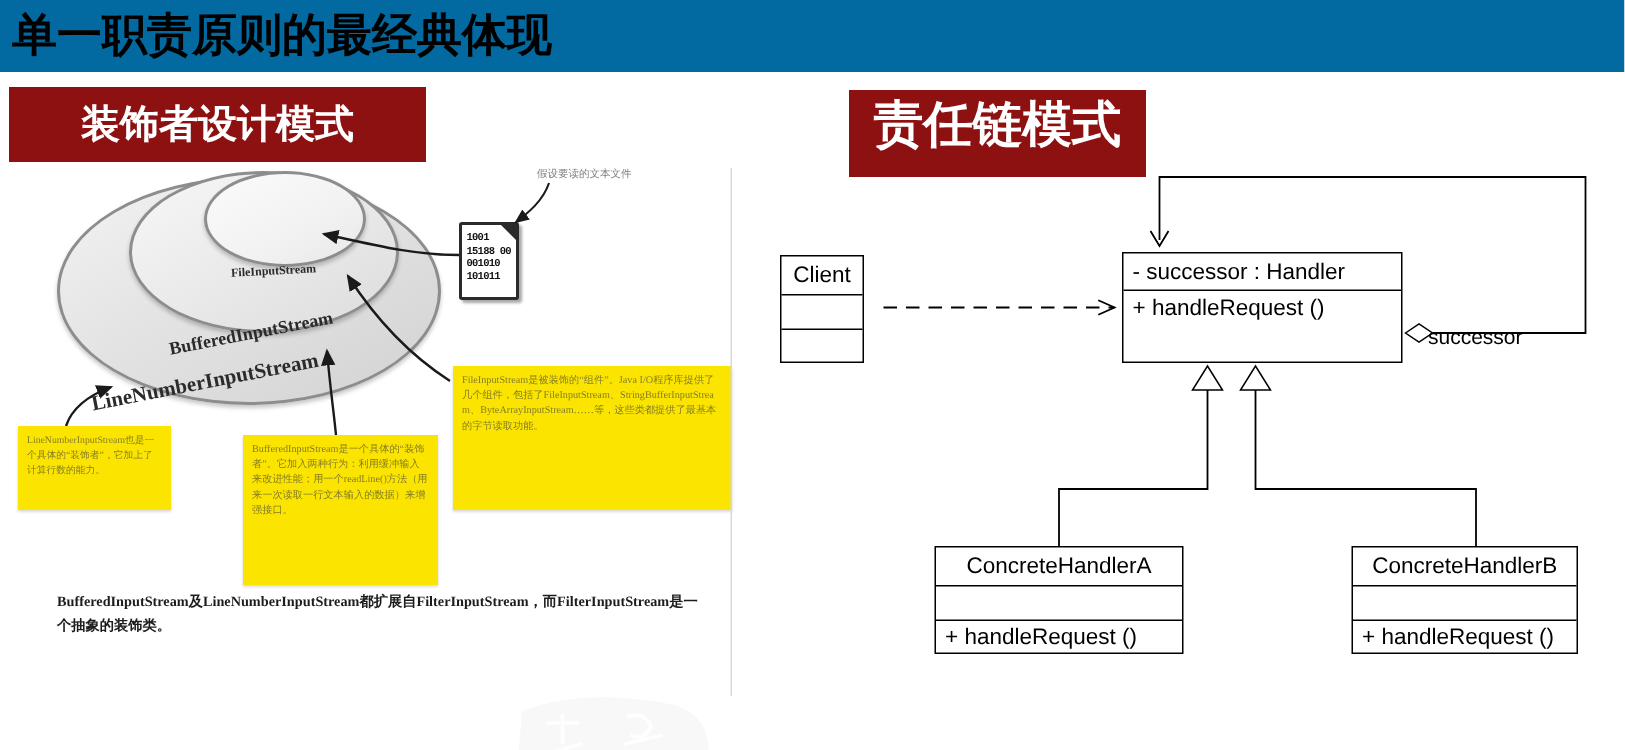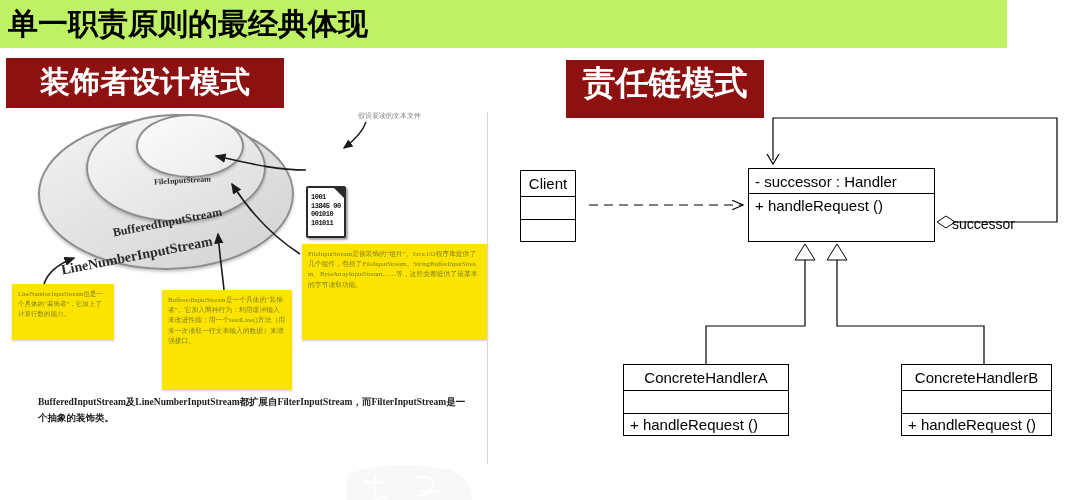--- a/index.html
+++ b/index.html
@@ -13,22 +13,22 @@
     position: relative;
     overflow: hidden;
     font-family: "Liberation Sans", sans-serif;
     color: #000;
   }
 
   
   #title-bar {
     position: absolute;
     left: 0; top: 0;
-    width: 1007px; height: 48px;
-    background: #bef264;
+    width: 1083px; height: 48px;
+    background: #0369a1;
   }
   #title-bar .title-text {
     position: absolute;
     left: 8px; top: 3px;
     font-size: 30px;
     font-weight: bold;
     letter-spacing: 0px;
     line-height: 42px;
     color: #000;
     white-space: nowrap;
@@ -41,21 +41,21 @@
     color: #ffffff;
     font-weight: bold;
     white-space: nowrap;
     display: flex;
     align-items: center;
     justify-content: center;
   }
   #chip-decorator {
     left: 6px; top: 58px;
     width: 278px; height: 48px;
-    font-size: 30px;
+    font-size: 26px;
     padding-bottom: 2px;
   }
   #chip-chain {
     left: 566px; top: 60px;
     width: 198px; height: 46px;
     font-size: 33px;
     padding-bottom: 12px;
   }
 
   
@@ -93,21 +93,20 @@
   
   #doc-icon {
     position: absolute;
     left: 306px; top: 40px;
     width: 36px; height: 48px;
     background: #ffffff;
     border: 2px solid #2a2a2a;
     border-radius: 2px;
     box-shadow: 2px 2px 2px rgba(0,0,0,.35);
     overflow: hidden;
-    margin-top: 38px;
   }
   #doc-icon .corner {
     position: absolute;
     right: 0; top: 0;
     width: 0; height: 0;
     border-left: 10px solid transparent;
     border-top: 10px solid #2a2a2a;
   }
   #doc-icon .bits {
     position: absolute;
@@ -272,21 +271,21 @@
   <div class="oval" id="oval-inner"></div>
 
   <div class="oval-label" id="label-file">FileInputStream</div>
   <div class="oval-label" id="label-buf">BufferedInputStream</div>
   <div class="oval-label" id="label-line">LineNumberInputStream</div>
 
   <div id="doc-icon">
     <div class="corner"></div>
     <div class="bits">
       <div>1001</div>
-      <div>13845 00</div>
+      <div>15188 00</div>
       <div>001010</div>
       <div>101011</div>
     </div>
   </div>
   <div id="note-doc-caption">假设要读的文本文件</div>
 
   <svg id="left-arrows" viewBox="0 0 500 360">
     <defs>
       <marker id="hand-arrow" markerWidth="8" markerHeight="8" refX="6" refY="3" orient="auto">
         <path d="M0,0 L7,3 L0,6 z" fill="#1a1a1a"></path>

